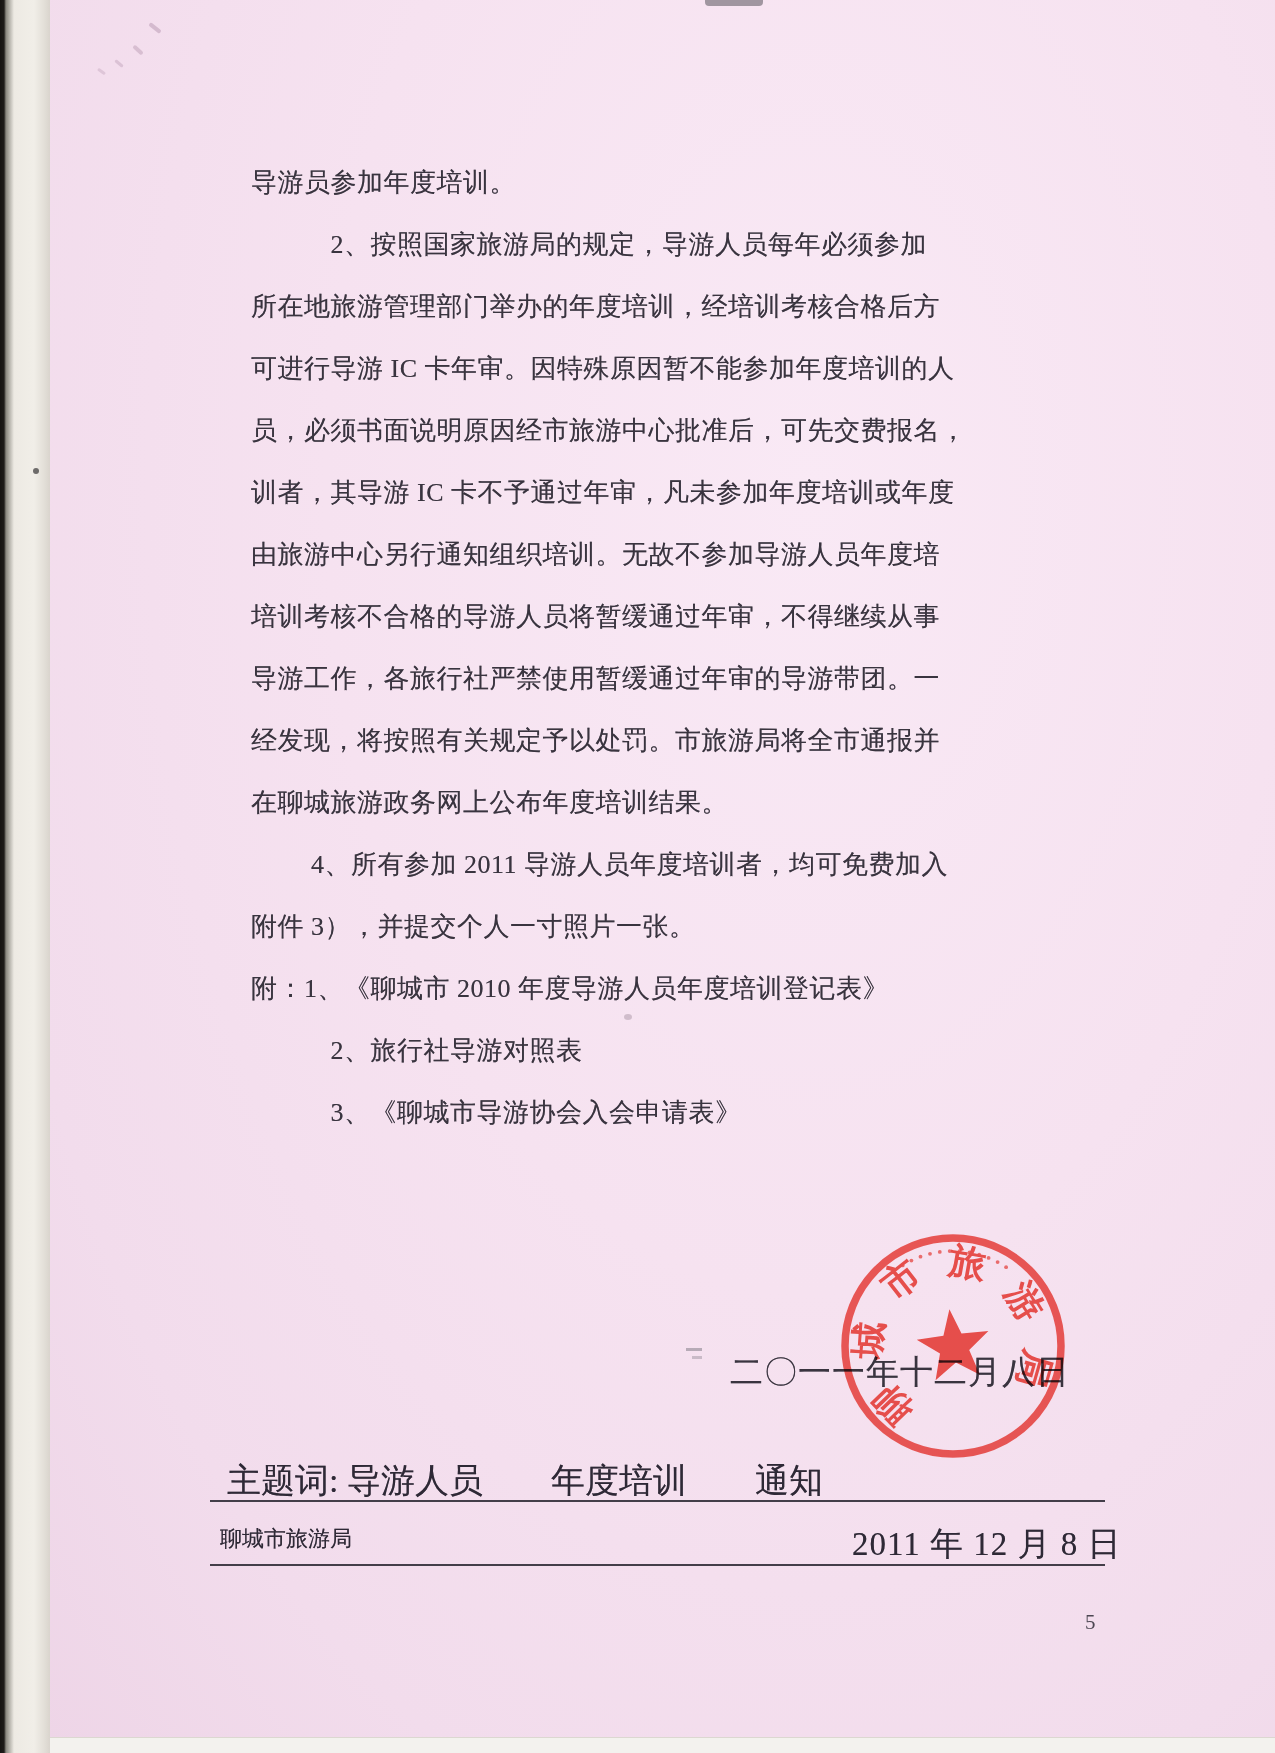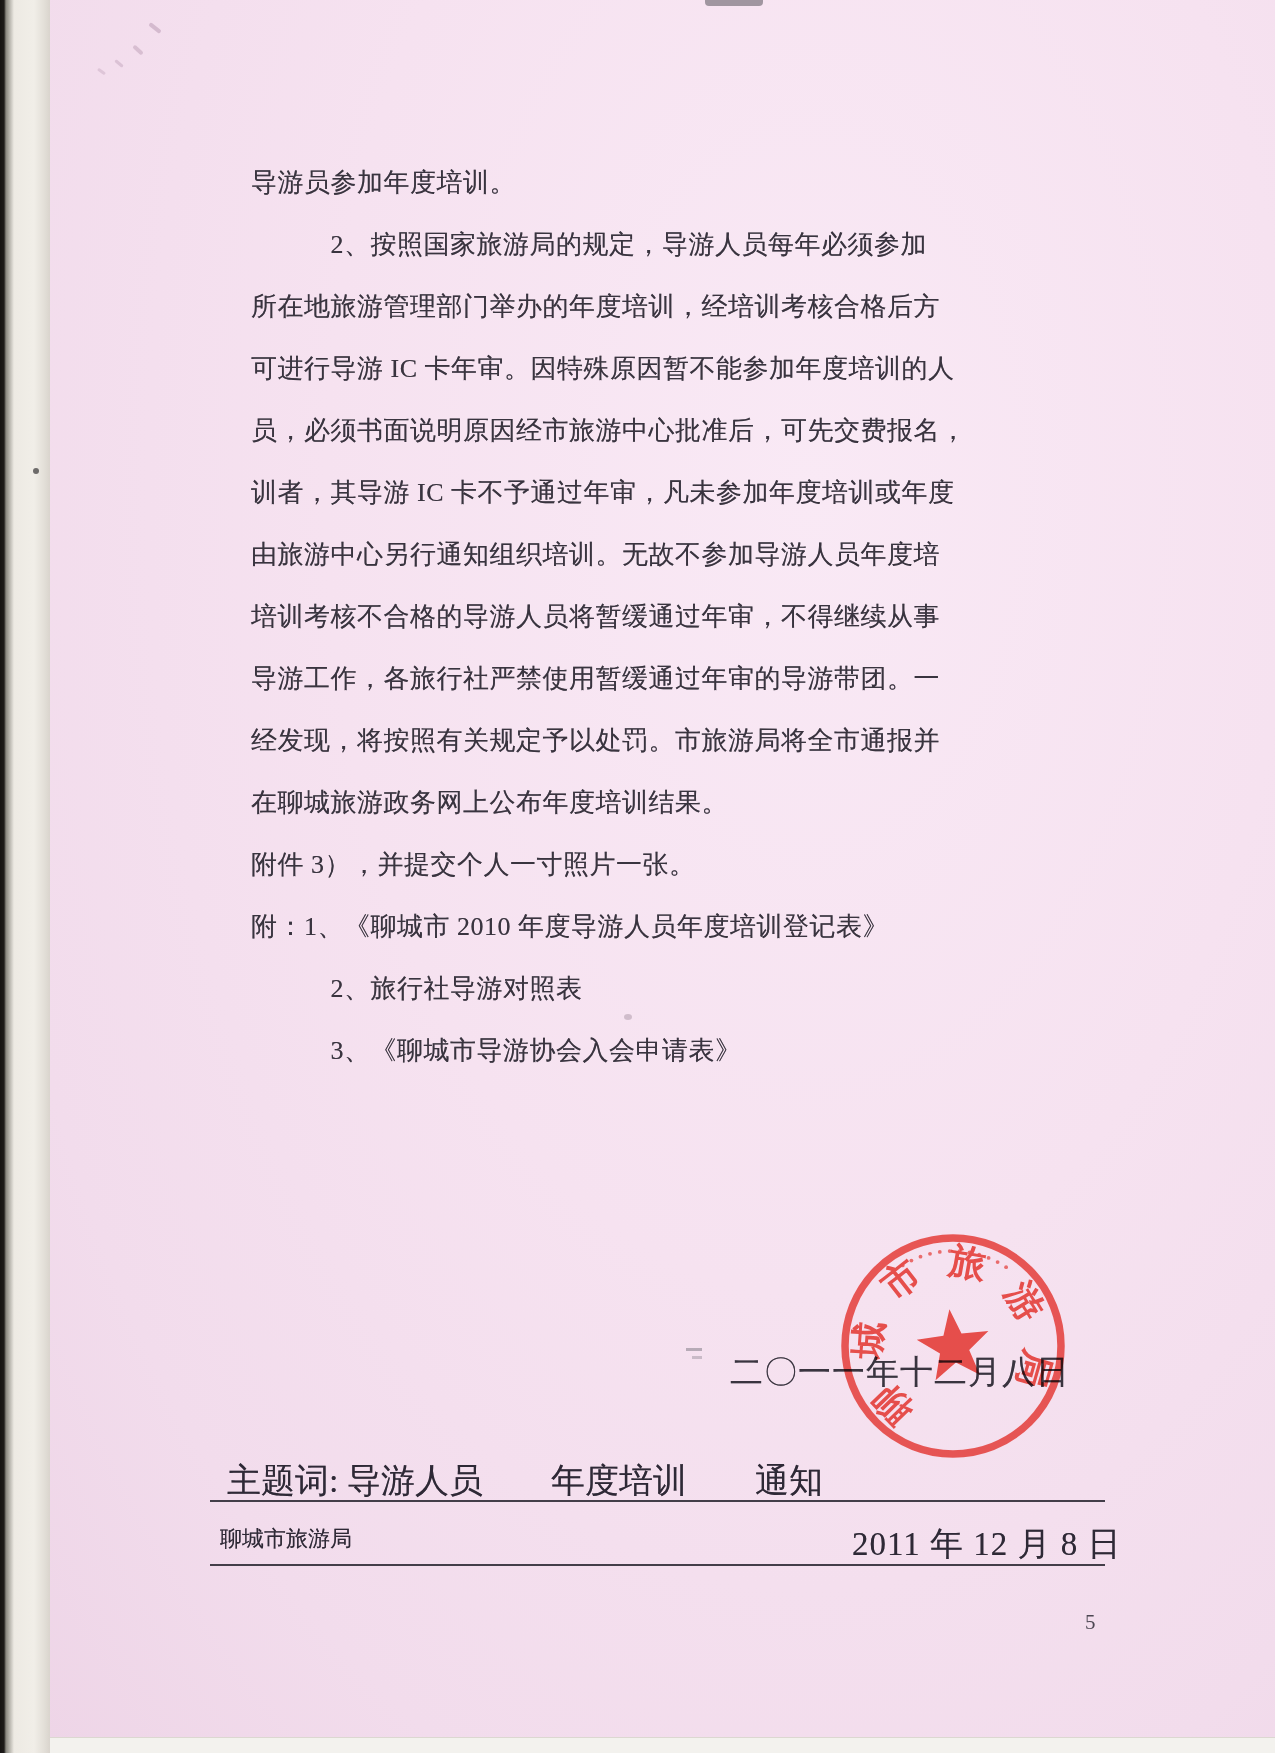--- a/index.html
+++ b/index.html
@@ -86,20 +86,21 @@
         <div class="bodyline">　　　2、按照国家旅游局的规定，导游人员每年必须参加</div>
         <div class="bodyline">所在地旅游管理部门举办的年度培训，经培训考核合格后方</div>
         <div class="bodyline">可进行导游 IC 卡年审。因特殊原因暂不能参加年度培训的人</div>
         <div class="bodyline">员，必须书面说明原因经市旅游中心批准后，可先交费报名，</div>
         <div class="bodyline">训者，其导游 IC 卡不予通过年审，凡未参加年度培训或年度</div>
         <div class="bodyline">由旅游中心另行通知组织培训。无故不参加导游人员年度培</div>
         <div class="bodyline">培训考核不合格的导游人员将暂缓通过年审，不得继续从事</div>
         <div class="bodyline">导游工作，各旅行社严禁使用暂缓通过年审的导游带团。一</div>
         <div class="bodyline">经发现，将按照有关规定予以处罚。市旅游局将全市通报并</div>
         <div class="bodyline">在聊城旅游政务网上公布年度培训结果。</div>
+        <div class="bodyline">　　 4、所有参加 2011 导游人员年度培训者，均可免费加入</div>
         <div class="bodyline">附件 3），并提交个人一寸照片一张。</div>
         <div class="bodyline">附：1、《聊城市 2010 年度导游人员年度培训登记表》</div>
         <div class="bodyline">　　　2、旅行社导游对照表</div>
         <div class="bodyline">　　　3、《聊城市导游协会入会申请表》</div>
       </div>
 
     <div class="sig-date">二〇一一年十二月八日</div>
 
     <svg class="stamp" viewBox="-120 -120 240 240" xmlns="http://www.w3.org/2000/svg">
       <circle cx="0" cy="0" r="108" fill="none" stroke="#ee4b42" stroke-width="7.5" opacity="0.95"></circle>

